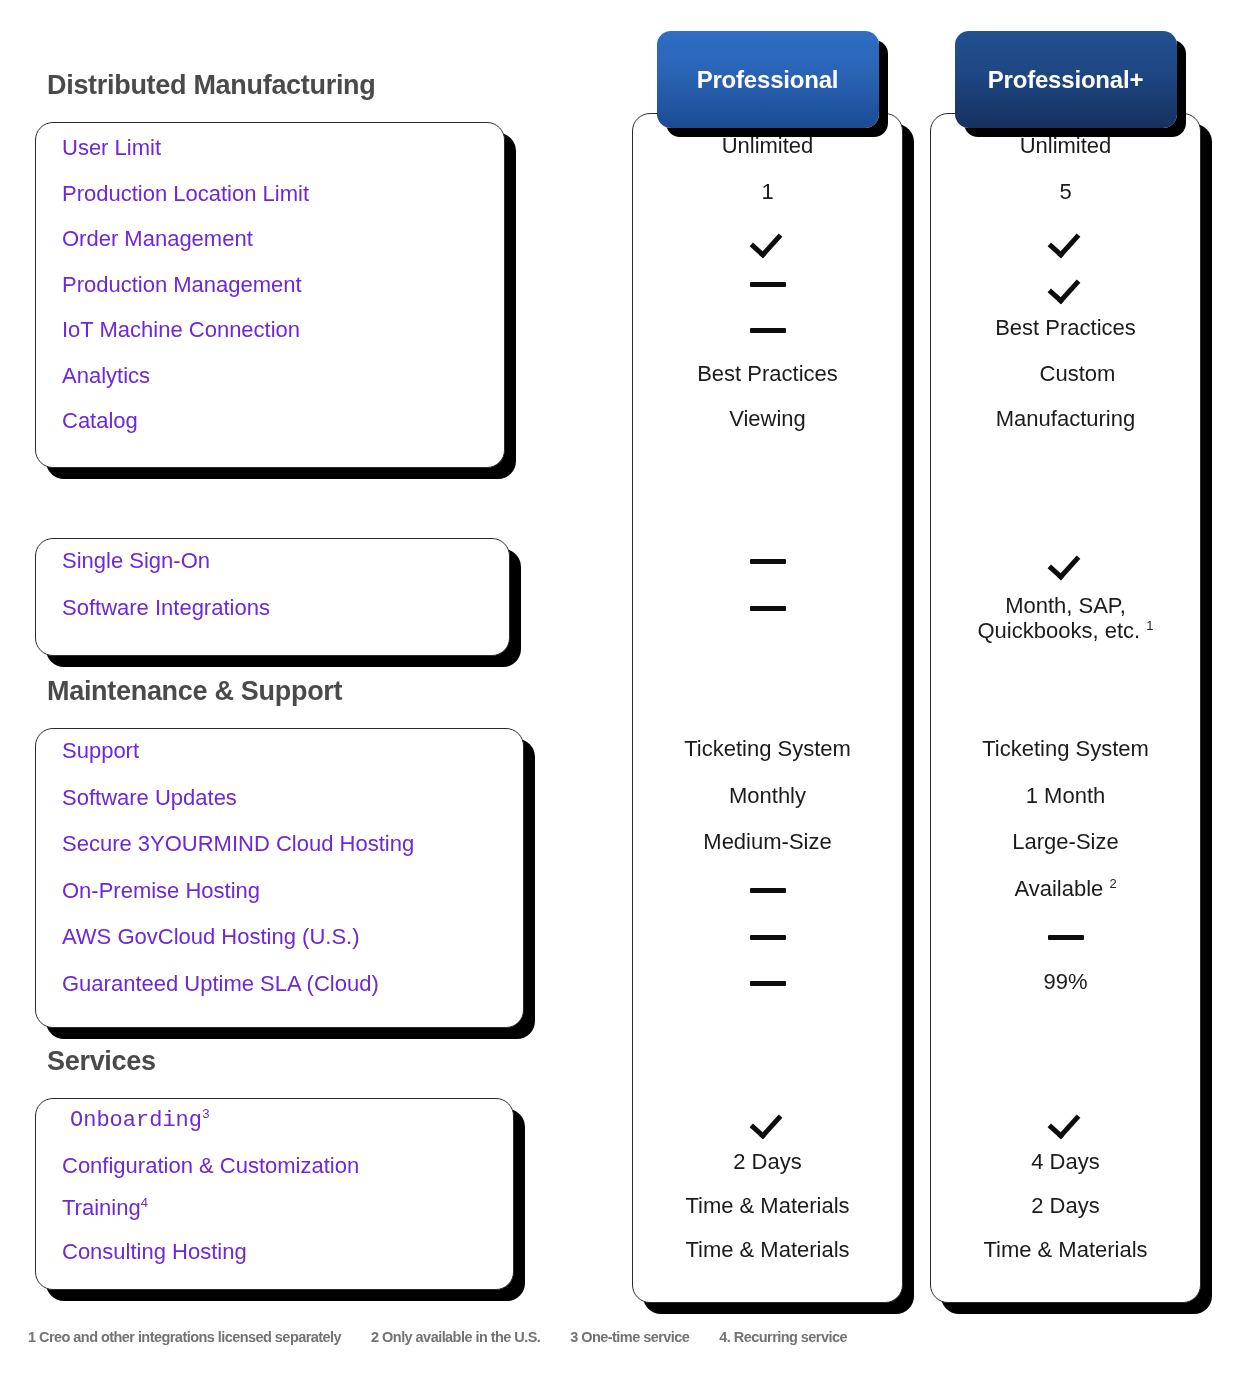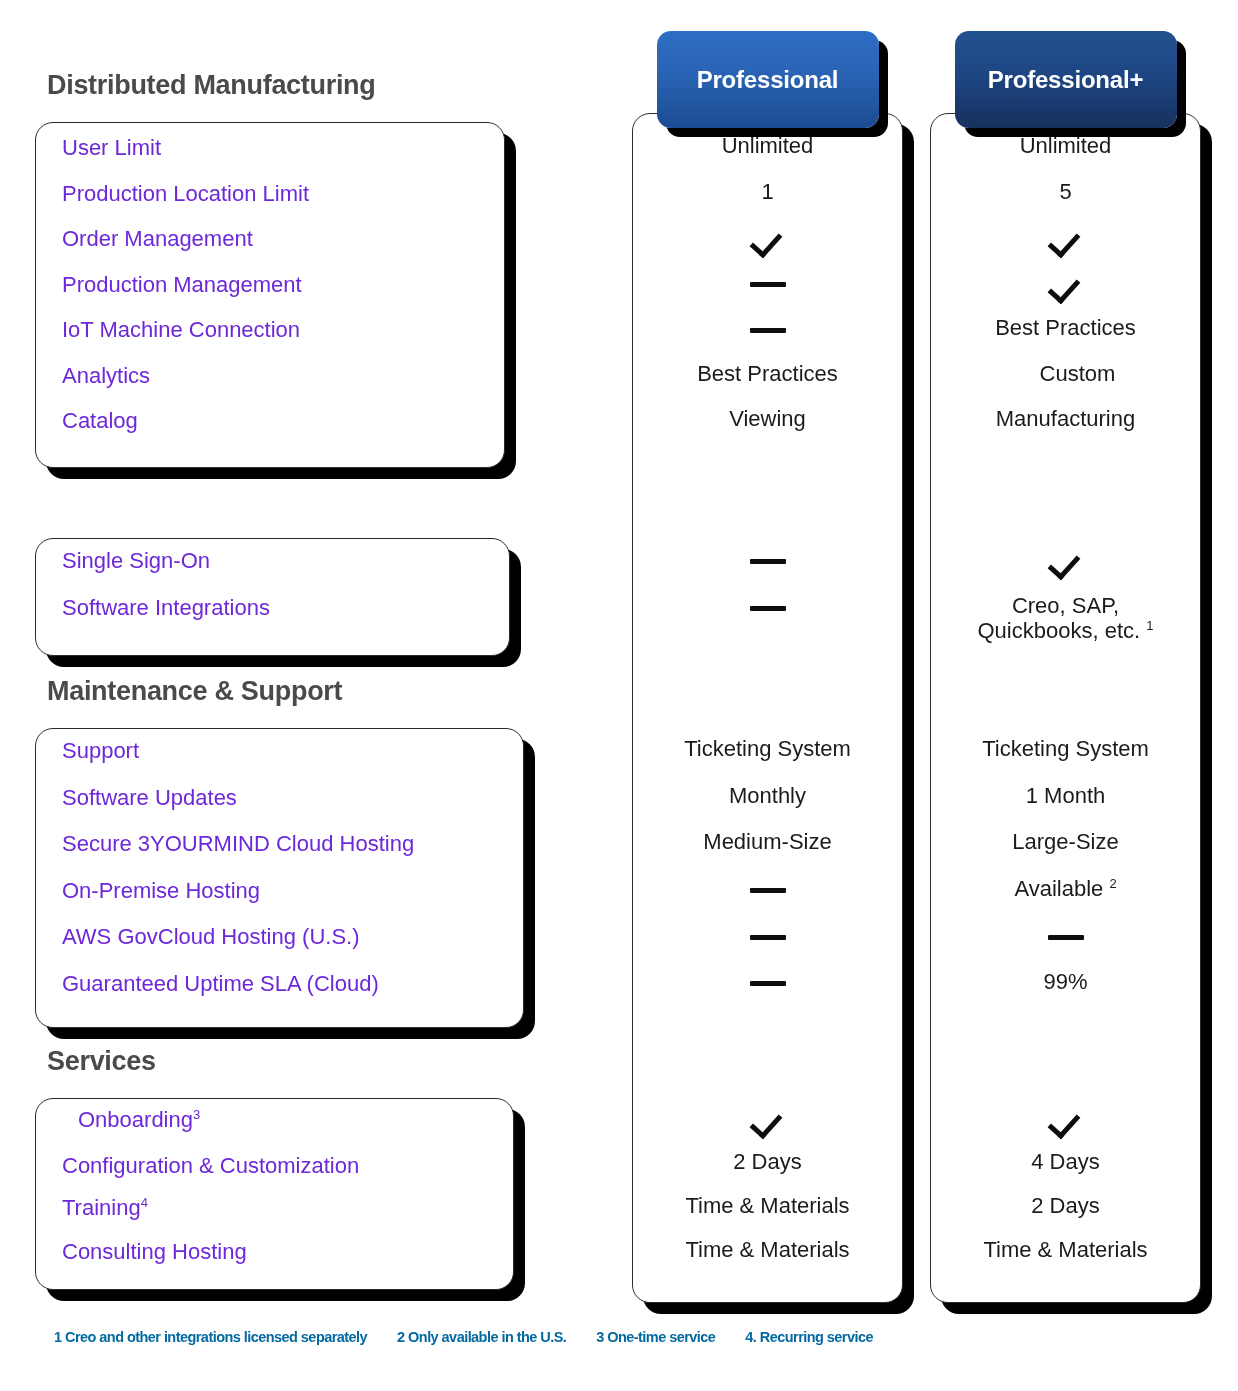--- a/index.html
+++ b/index.html
@@ -137,28 +137,28 @@
     display: inline-block;
     width: 36px;
     height: 5px;
     background: #0d0d0d;
     border-radius: 1px;
   }
 
   
   #footnotes {
     position: absolute;
-    left: 54px;
+    left: 28px;
     top: 1329px;
     width: 1160px;
     display: flex;
     align-items: baseline;
     font-size: 14.5px;
     font-weight: bold;
-    color: #0369a1;
+    color: #737373;
     letter-spacing: -0.55px;
     white-space: nowrap;
     text-align: center;
   }
   #footnotes .fn { margin-right: 30px; }
 </style>
 </head>
 <body>
 
 <div id="page">
@@ -210,21 +210,21 @@
         <span>On-Premise Hosting</span>
       </div>
       <div class="feature-row" style="position: absolute; left: 0px; top: 923px; height: 28px;">
         <span> AWS GovCloud Hosting (U.S.)</span>
       </div>
       <div class="feature-row" style="position: absolute; left: 0px; top: 969.5px; height: 28px;">
         <span>Guaranteed Uptime SLA (Cloud)</span>
       </div>
       <div class="section-heading" style="position: absolute; left: 12px; top: 1046px;">Services</div>
       <div class="feature-card" style="position: absolute; left: 0px; top: 1098px; width: 479px; height: 192px;"></div>
-      <div class="feature-row" style="position: absolute; left: 16px; top: 1106px; height: 28px;">
+      <div class="feature-row" style="position: absolute; left: 8px; top: 1106px; height: 28px; font-family: Liberation Mono, monospace;">
         <span>Onboarding<sup>3</sup></span>
       </div>
       <div class="feature-row" style="position: absolute; left: 0px; top: 1152px; height: 28px;">
         <span>Configuration &amp; Customization</span>
       </div>
       <div class="feature-row" style="position: absolute; left: 0px; top: 1194px; height: 28px;">
         <span>Training<sup>4</sup></span>
       </div>
       <div class="feature-row" style="position: absolute; left: 0px; top: 1238px; height: 28px;">
         <span>Consulting Hosting</span>
@@ -342,21 +342,21 @@
       </div>
       <div class="value-row" style="top: 407px;">
         <span class="vline">Manufacturing</span>
       </div>
       <div class="value-row" style="top: 547px;">
         <span class="vline" style="display: flex; align-items: center; justify-content: center; height: 28px;">
           <span class="mark-check"></span>
         </span>
       </div>
       <div class="value-row" style="top: 594px;">
-        <span class="vline">Creo, SAP,</span>
+        <span class="vline">Month, SAP,</span>
         <span class="vline">Quickbooks, etc. <sup>1</sup></span>
       </div>
       <div class="value-row" style="top: 737px;">
         <span class="vline">Ticketing System</span>
       </div>
       <div class="value-row" style="top: 783.5px;">
         <span class="vline">1 Month</span>
       </div>
       <div class="value-row" style="top: 830px;">
         <span class="vline">Large-Size</span>

